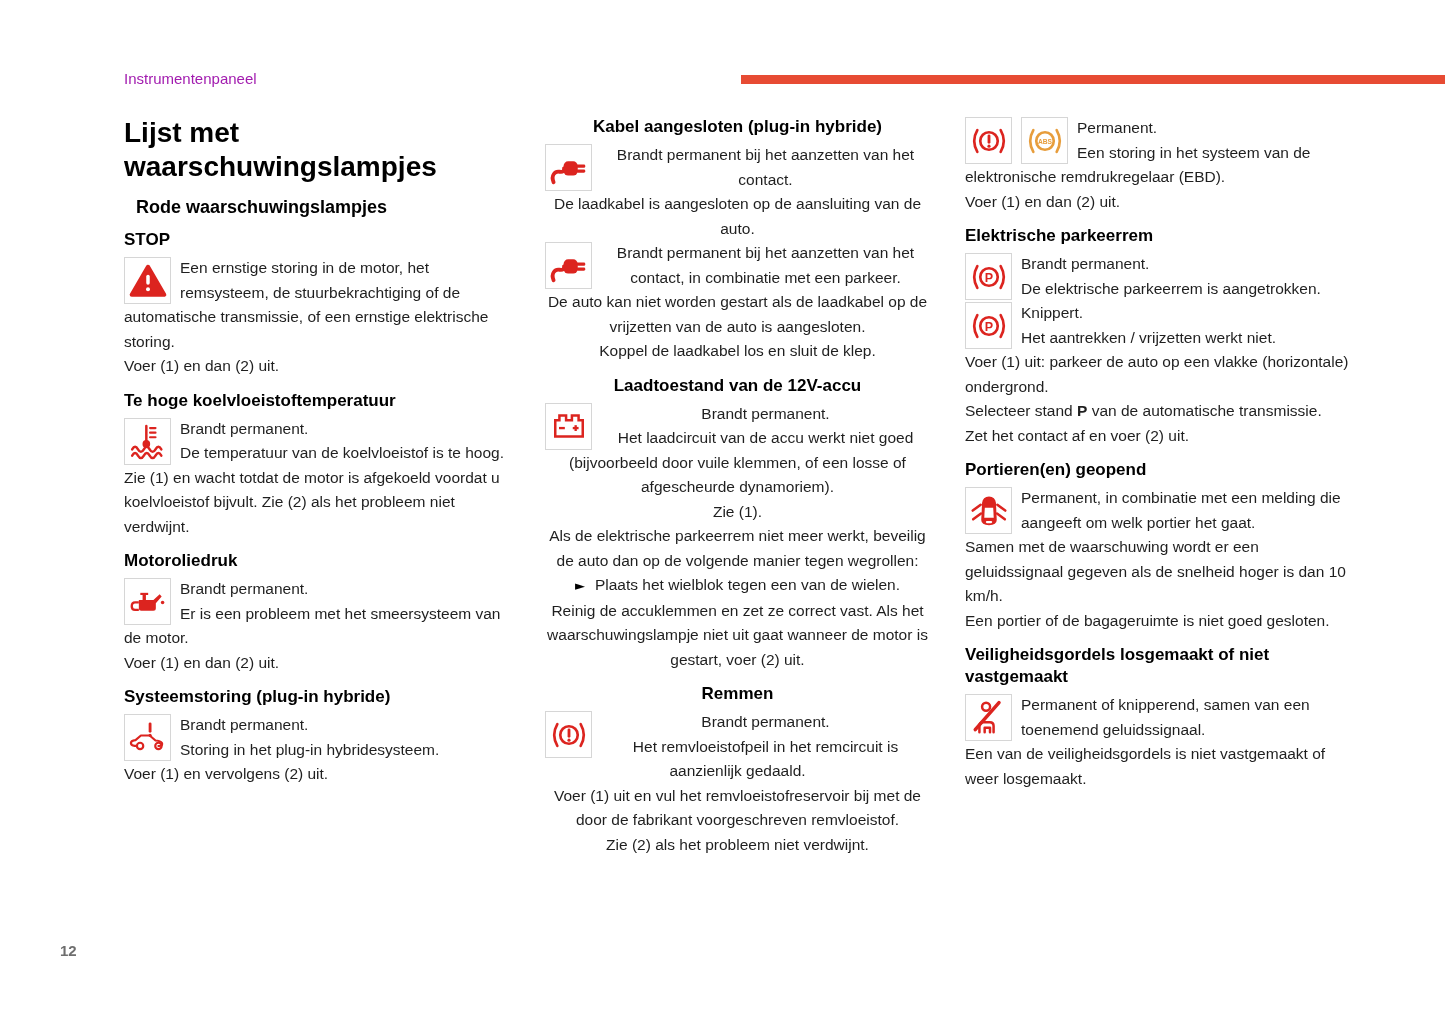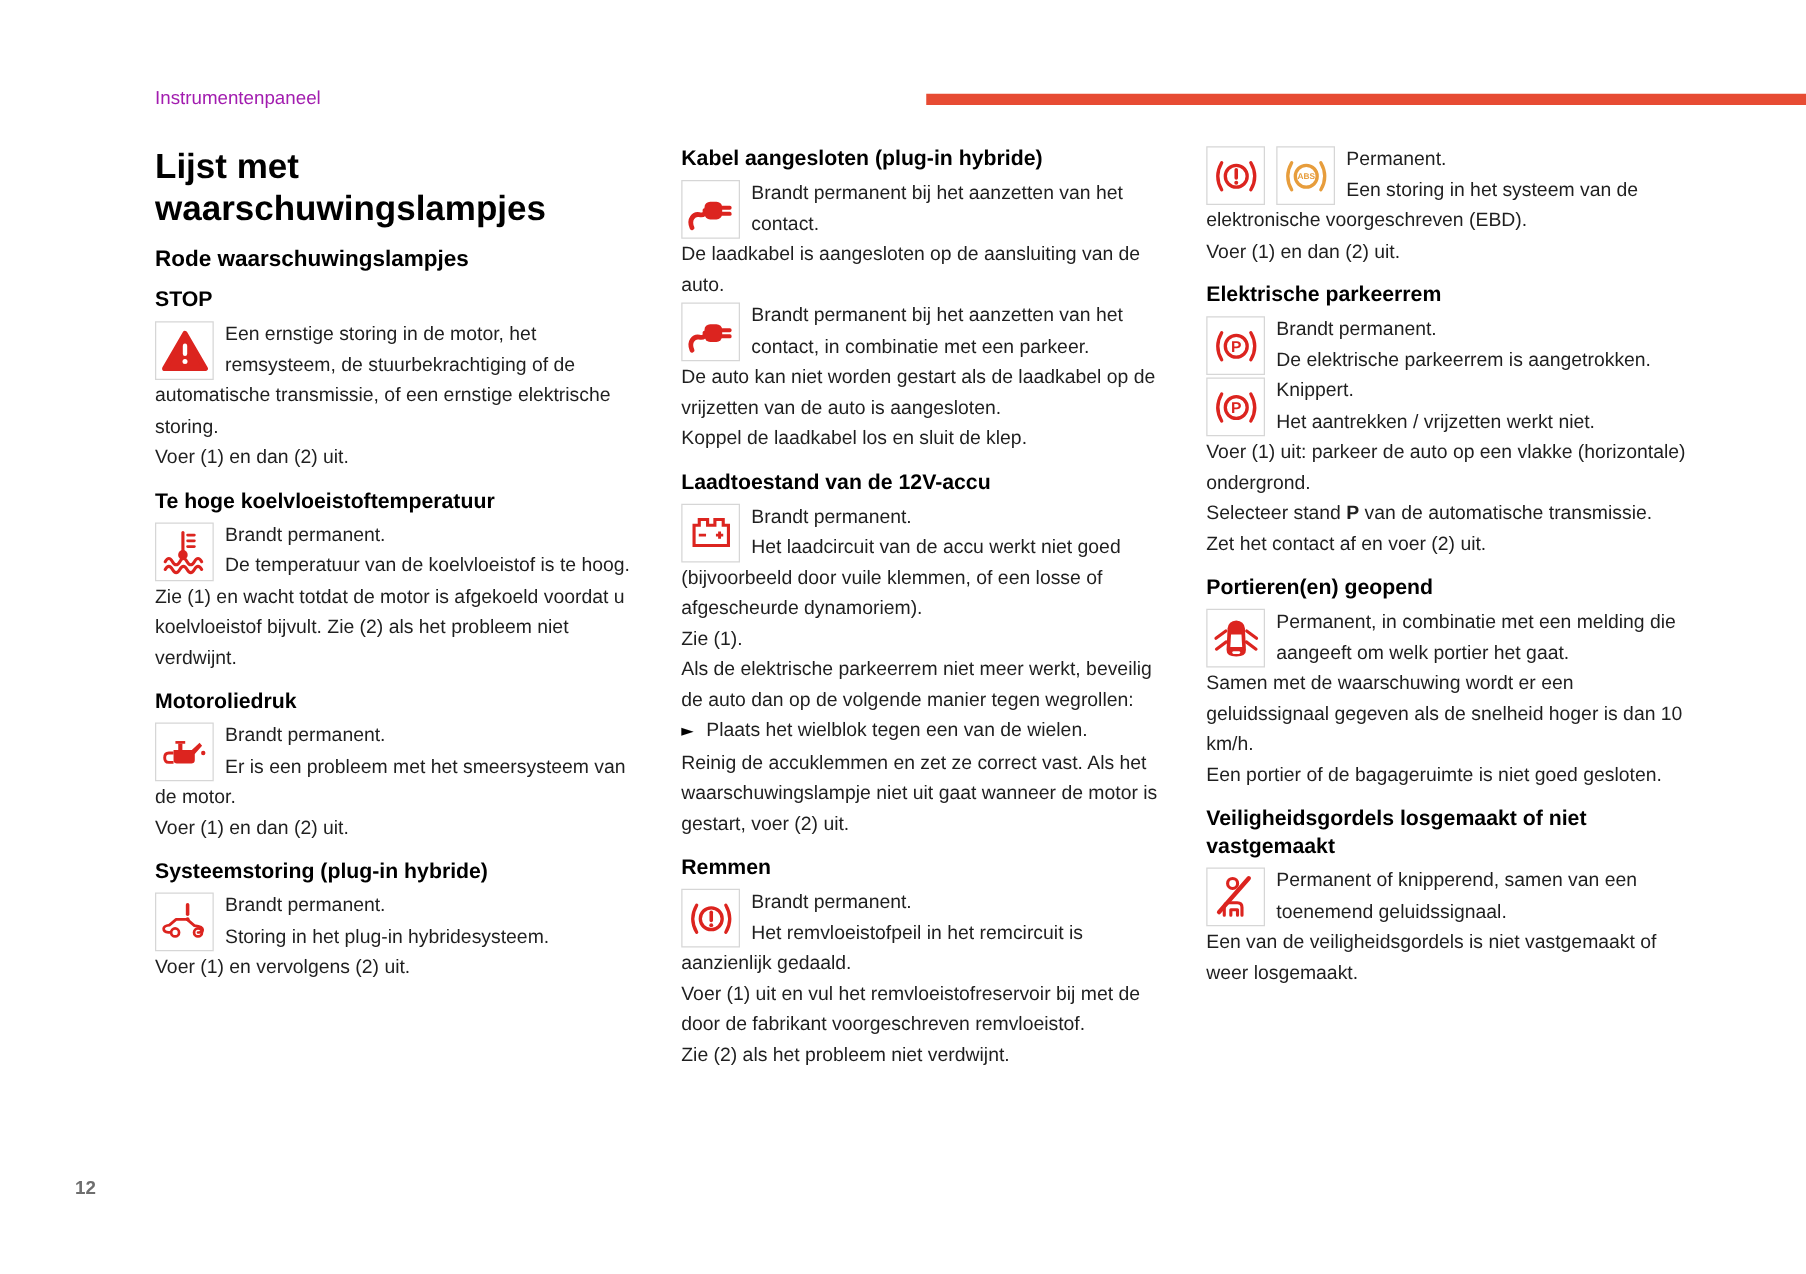--- a/index.html
+++ b/index.html
@@ -24,29 +24,29 @@
   }
   .page-number{
     position:absolute;left:60px;top:942px;
     font-size:15px;font-weight:bold;color:#6e6e6e;
   }
   .main{
     position:absolute;left:124px;top:116px;
     display:flex;align-items:flex-start;
   }
   .col1{width:395px;}
-  .col2{width:385px;margin-left:26px;}
+  .col2{width:385px;margin-left:26px;text-align:center;}
   .col3{width:390px;margin-left:35px;}
   h1.title{
     font-size:28px;line-height:34px;font-weight:bold;color:#000;
     margin:0 0 12px 0;
   }
   h2.subtitle{
     font-size:18px;line-height:22px;font-weight:bold;color:#000;
-    margin:0 0 4px 0;
+    margin:0 0 4px 12px;
   }
   h3.h3{
     font-size:17px;line-height:22px;font-weight:bold;color:#000;
     margin:11px 0 5px 0;
   }
   .col > .sec:first-child > h3.h3{margin-top:0;}
   .flow{line-height:0;}
   .flow::after{content:"";display:block;clear:both;height:0;}
   .flow p, .plain p{
     margin:0;font-size:15.5px;line-height:24.5px;color:#1f1f1f;
@@ -241,21 +241,21 @@
         </span>
         <span class="iconbox second">
           <svg width="40" height="40" viewBox="0 0 48 48" stroke-linecap="round">
             <path class="so" stroke-width="3.2" d="M10 11 q-7.5 13 0 26"></path>
             <path class="so" stroke-width="3.2" d="M38 11 q7.5 13 0 26"></path>
             <circle class="so" stroke-width="3.2" cx="24" cy="24" r="10.5"></circle>
             <text class="fo" x="24" y="27" text-anchor="middle" font-size="8" font-weight="bold" font-family="Liberation Sans, sans-serif">ABS</text>
           </svg>
         </span>
         <p>Permanent.</p>
-        <p>Een storing in het systeem van de elektronische voorgeschreven (EBD).</p>
+        <p>Een storing in het systeem van de elektronische remdrukregelaar (EBD).</p>
         <p>Voer (1) en dan (2) uit.</p>
       </div>
     </section>
 
     <section class="sec">
       <h3 class="h3">Elektrische parkeerrem</h3>
       <div class="flow">
         <span class="iconbox">
           <svg width="40" height="40" viewBox="0 0 48 48" stroke-linecap="round">
             <path class="sr" stroke-width="3.2" d="M10 11 q-7.5 13 0 26"></path>

